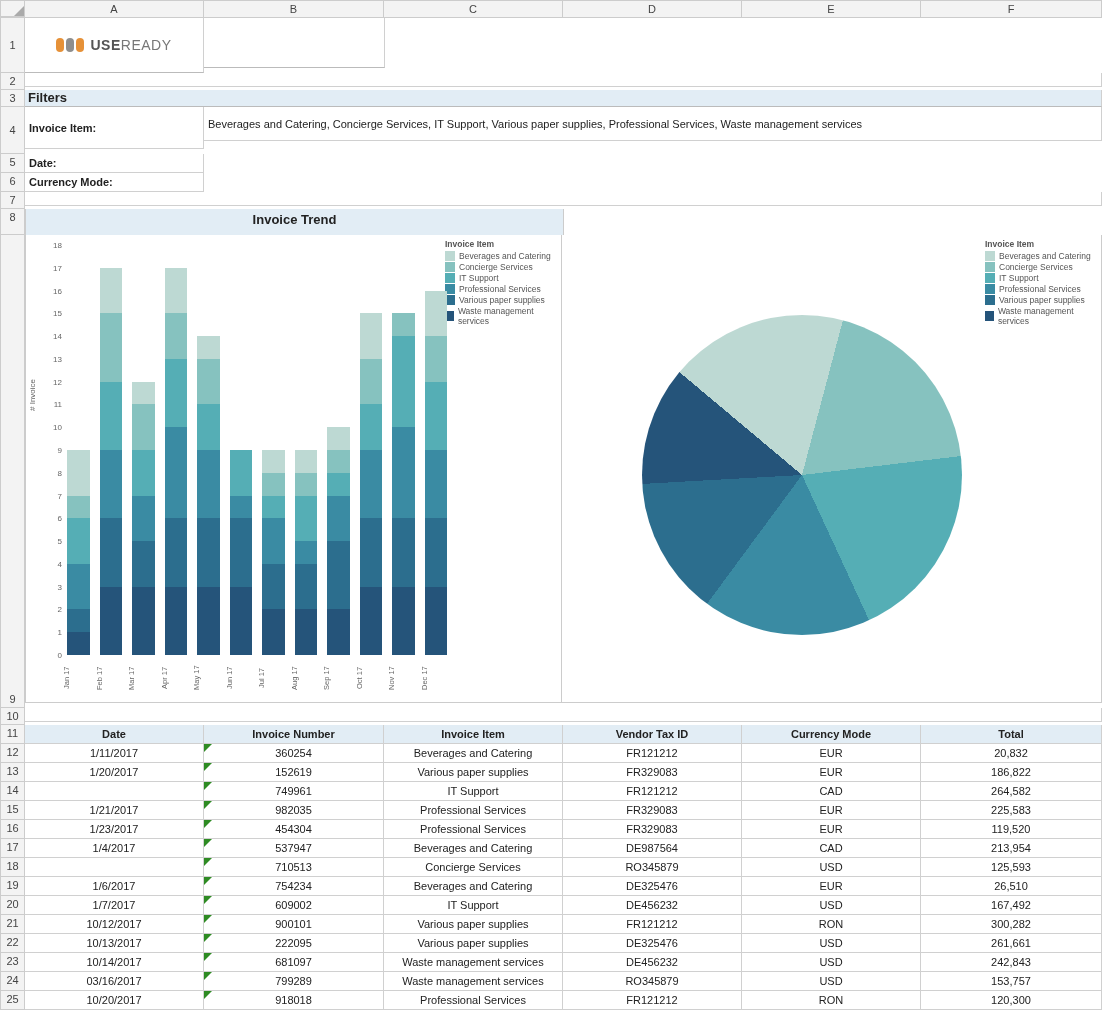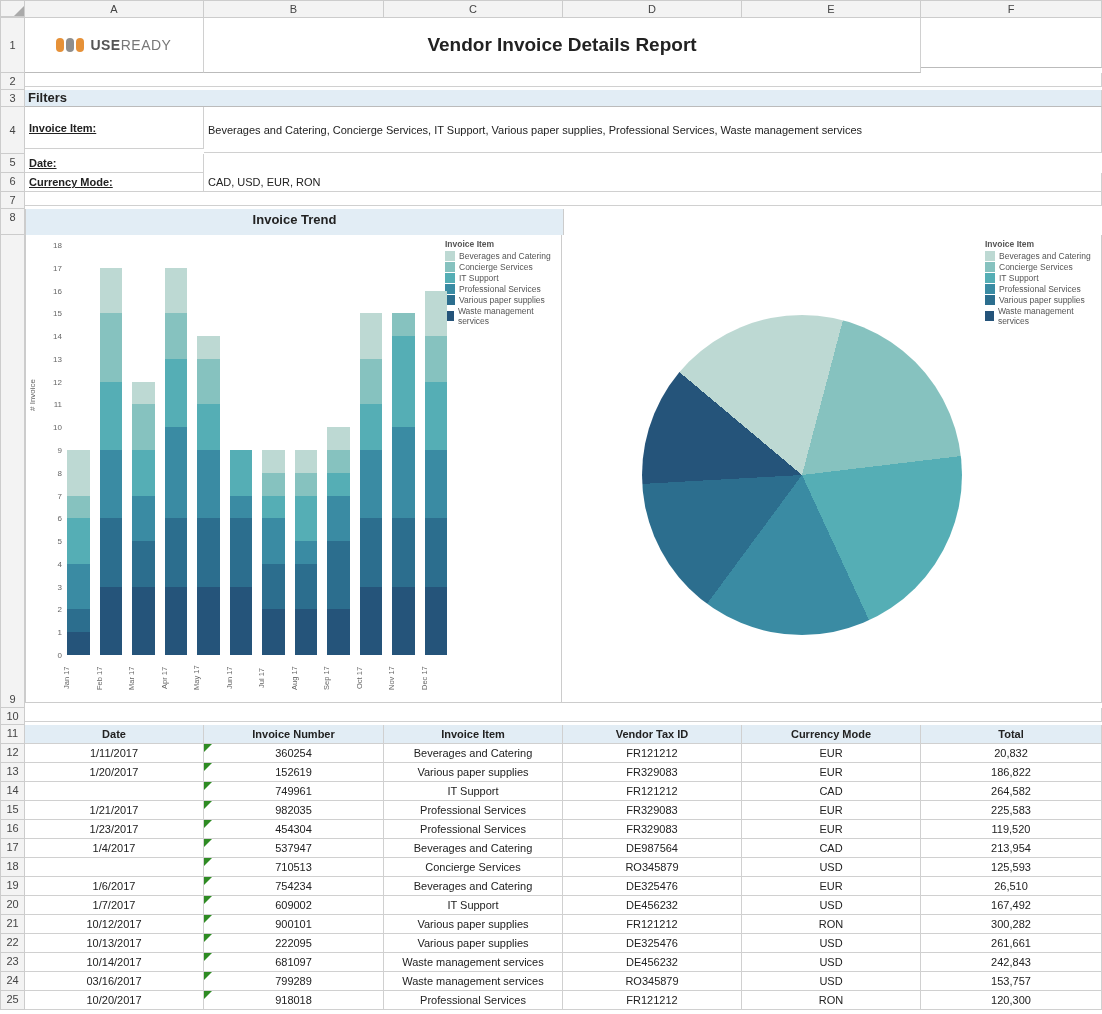--- a/index.html
+++ b/index.html
@@ -90,21 +90,21 @@
   font-size:19px;font-weight:700;text-align:center;
   display:flex;align-items:center;justify-content:center;height:48px;
 }
 .section-head{
   background:#e2edf5;
   font-weight:700;
   font-size:13px;
   padding:0 3px;
   border-bottom:1px solid #bbb;
 }
-.filter-label{font-weight:700;text-decoration:underline;}
+.filter-label{font-weight:700;}
 .short-row .cell{height:14px;padding:0}
 .chart-head{
   background:#e2edf5;
   font-weight:700;
   text-align:center;
   font-size:13px;
   height:20px;padding:3px 0;
   border-left:1px solid #ccc;
   border-right:1px solid #ccc;
 }
@@ -171,51 +171,47 @@
     <div class="cell cA">
       <div class="logo">
         <span class="dots">
           <span class="dot d1"></span>
             <span class="dot d2"></span>
             <span class="dot d3"></span>
         </span>
         <span class="logo-text"><b>USE</b><span>READY</span></span>
       </div>
     </div>
-    <div class="cell" style="width:718px">
-      <div class="title-big">Vendor Invoice Details Report</div>
-    </div>
     <div class="cell cF" style="height:50px"></div>
   </div>
 
   <div class="row short-row">
     <div class="row-head">2</div>
     <div class="cell" style="width:1077px"></div>
   </div>
 
   <div class="row">
     <div class="row-head">3</div>
     <div class="cell section-head" style="width:1077px">Filters</div>
   </div>
 
   <div class="row">
     <div class="row-head" style="height:42px;line-height:42px">4</div>
     <div class="cell cA filter-label" style="height:42px;display:flex;align-items:center">Invoice Item:</div>
-    <div class="cell" style="width:898px;height:46px;display:flex;align-items:center;white-space:normal">Beverages and Catering, Concierge Services, IT Support, Various paper supplies, Professional Services, Waste management services</div>
+    <div class="cell" style="width:898px;height:34px;display:flex;align-items:center;white-space:normal">Beverages and Catering, Concierge Services, IT Support, Various paper supplies, Professional Services, Waste management services</div>
   </div>
 
   <div class="row">
     <div class="row-head">5</div>
     <div class="cell cA filter-label">Date:</div>
   </div>
 
   <div class="row">
     <div class="row-head">6</div>
     <div class="cell cA filter-label">Currency Mode:</div>
-    <div class="cell" style="width:898px">CAD, USD, EUR, RON</div>
   </div>
 
   <div class="row short-row">
     <div class="row-head">7</div>
     <div class="cell" style="width:1077px"></div>
   </div>
 
   <div class="row">
     <div class="row-head">8</div>
     <div class="chart-head" style="width:537px">Invoice Trend</div>

